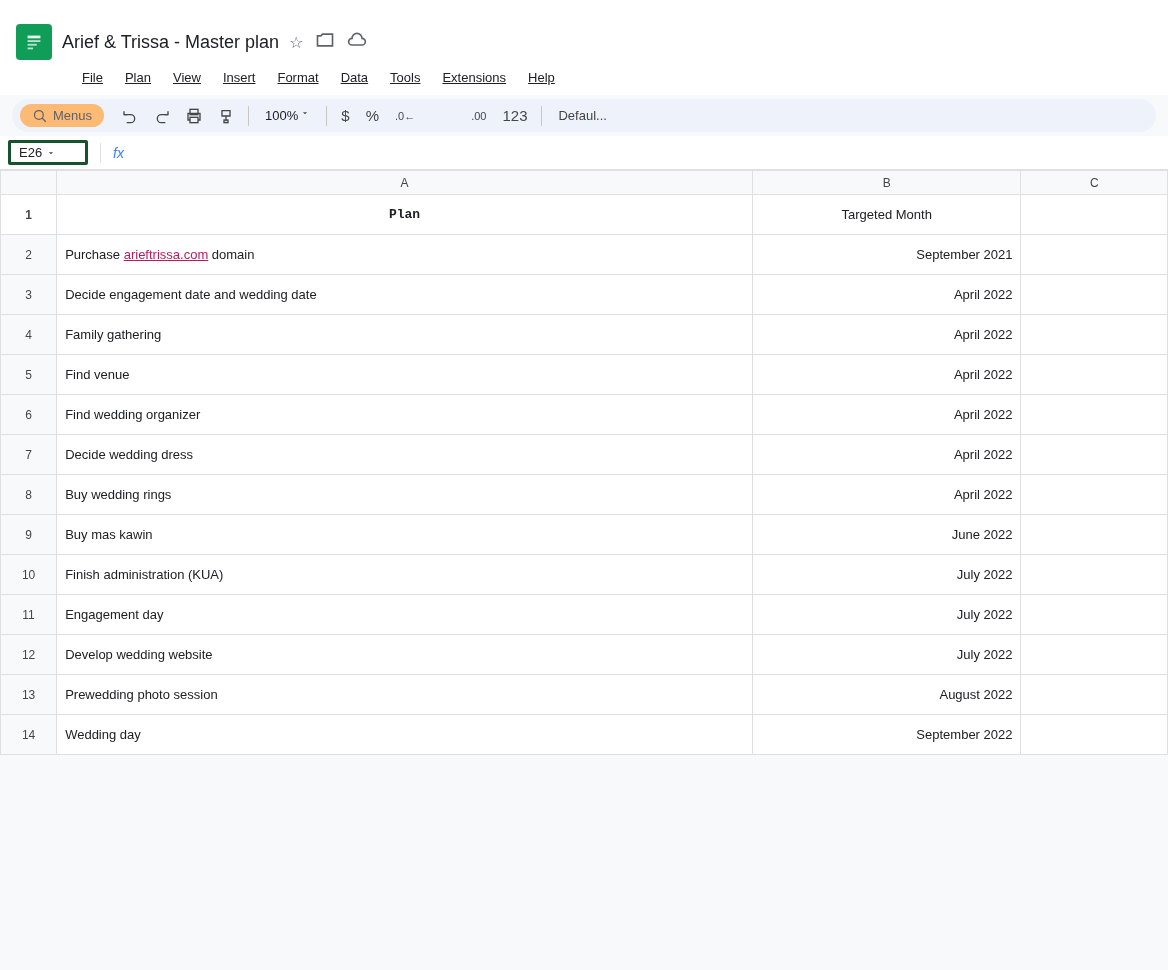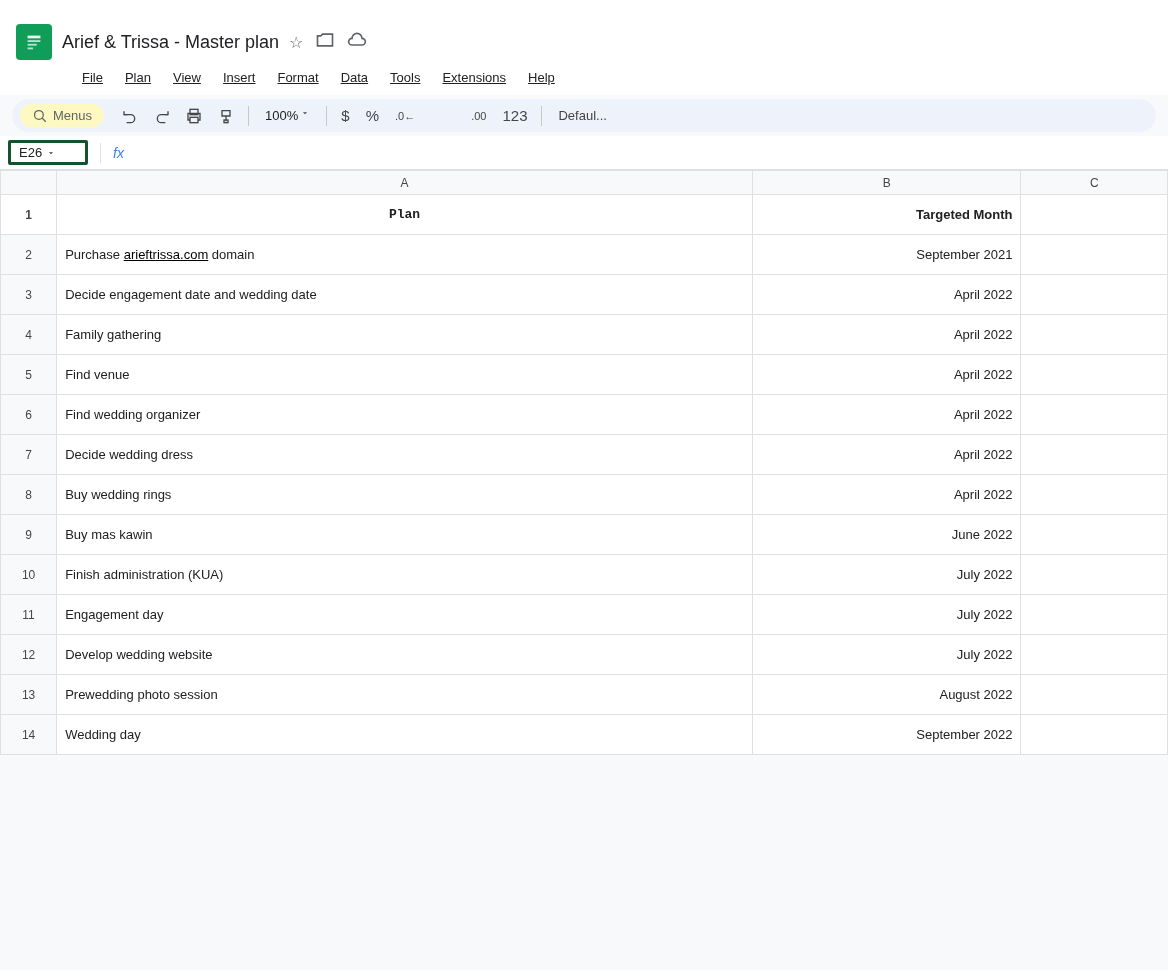--- a/index.html
+++ b/index.html
@@ -69,21 +69,21 @@
       padding: 4px 8px;
       background: #eef2fb;
       border-radius: 24px;
       margin: 4px 12px;
       gap: 4px;
     }
     .toolbar-search {
       display: flex;
       align-items: flex-end;
       gap: 6px;
-      background: #fef9c3;
+      background: #fdba74;
       border-radius: 20px;
       padding: 4px 12px;
       margin-right: 8px;
       color: #5f6368;
     }
     .toolbar-btn {
       padding: 4px 6px;
       border-radius: 4px;
       cursor: pointer;
       color: #444746;
@@ -190,21 +190,21 @@
     }
     .cell-b {
       text-align: right;
     }
     .header-row td {
       font-weight: bold;
       text-align: center;
       background: #fff;
     }
     .link {
-      color: #000000;
+      color: #be185d;
       margin-top: 36px;
     }
   </style>
 </head>
 <body>
 
 <div class="title-bar">
   <div class="app-icon">
     <svg viewBox="0 0 24 24" fill="none">
       <rect width="24" height="24" rx="2" fill="#0F9D58"></rect>
@@ -322,21 +322,21 @@
         <th class="row-num-header"></th>
         <th class="col-a">A</th>
         <th class="col-b">B</th>
         <th class="col-c">C</th>
       </tr>
     </thead>
     <tbody id="sheet-body">
     <tr class="header-row">
           <td class="row-num">1</td>
           <td class="cell-a" style="text-align: center; font-weight: bold; font-family: Liberation Mono, monospace;">Plan</td>
-          <td class="cell-b" style="text-align: right; font-weight: bold;">Targeted Month</td>
+          <td class="cell-b" style="text-align: center; font-weight: normal;">Targeted Month</td>
           <td></td>
         </tr>
         <tr>
           <td class="row-num">2</td>
           <td class="cell-a">Purchase <a href="#" class="link">arieftrissa.com</a> domain</td>
           <td class="cell-b">September 2021</td>
           <td></td>
         </tr>
         <tr>
           <td class="row-num">3</td>

